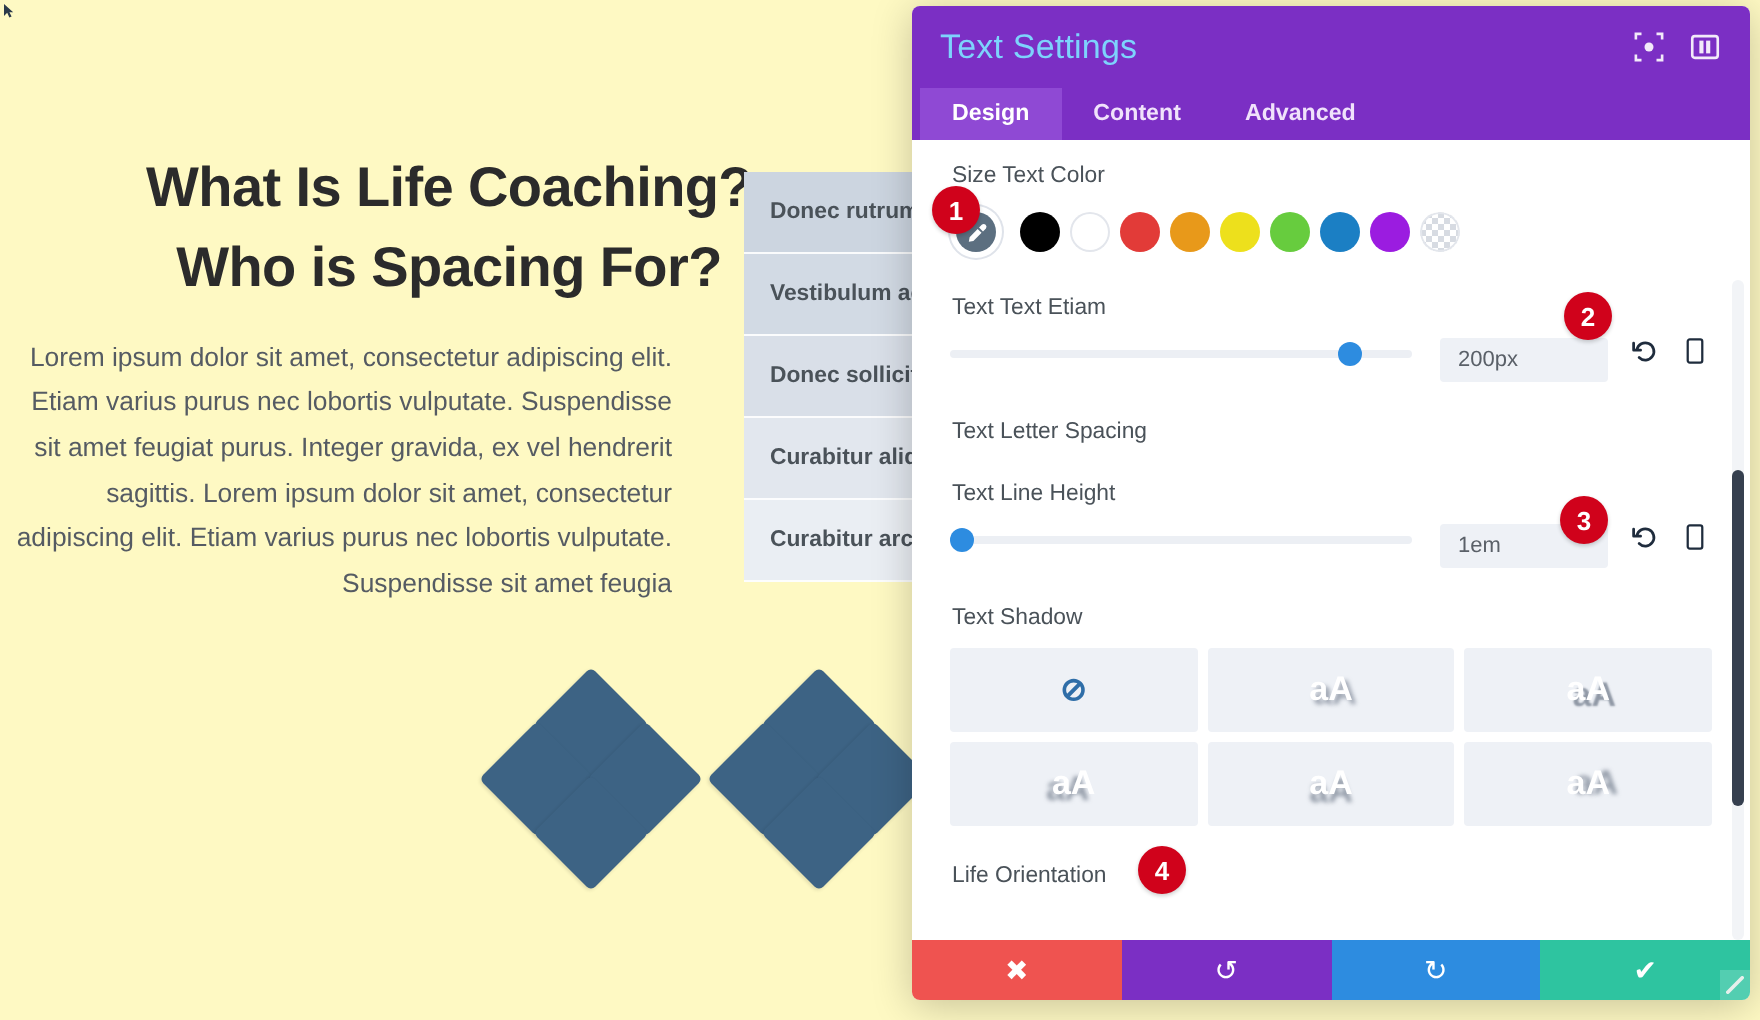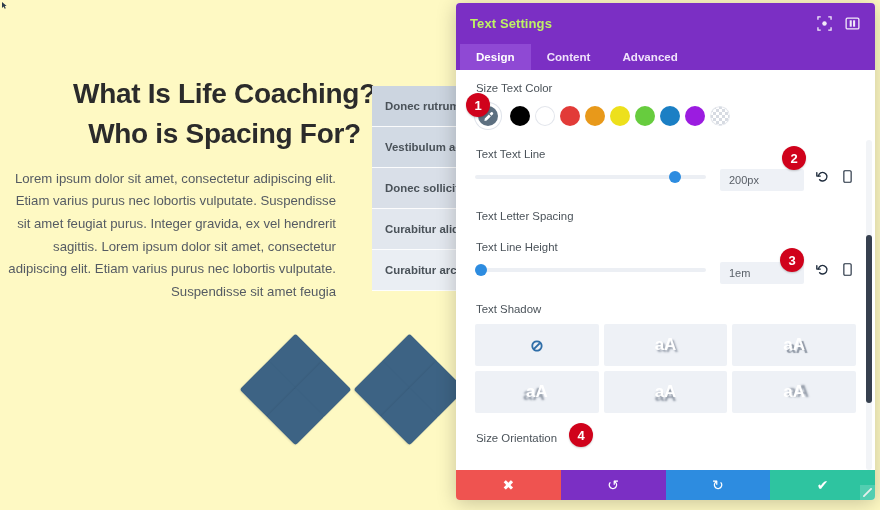--- a/index.html
+++ b/index.html
@@ -76,21 +76,21 @@
     overflow:hidden;
   }
   .panel-header{
     background:#7b2fc4;
     height:41px;
     display:flex; align-items:center;
     padding:0 14px;
     flex:none;
   }
   .panel-title{
-    color:#bef264; font-size:13px; font-weight:bold;
+    color:#7dd3fc; font-size:17px; font-weight:normal;
     letter-spacing:.1px; flex:1;
   }
   .hdr-icon{
     width:17px;height:17px;margin-left:11px;
     display:flex;align-items:center;justify-content:center;
     opacity:.9;
   }
   .hdr-icon svg{display:block;}
 
   .tab-bar{
@@ -315,21 +315,21 @@
         <div class="sw" style="background:#e8991a"></div>
         <div class="sw" style="background:#ede01c"></div>
         <div class="sw" style="background:#67cc3e"></div>
         <div class="sw" style="background:#1b7fc4"></div>
         <div class="sw" style="background:#9b1ce0"></div>
         <div class="sw transparent"></div>
       </div>
     </div>
 
     <div class="group">
-      <div class="field-label">Text Text Line</div>
+      <div class="field-label">Text Text Etiam</div>
       <div class="slider-row">
         <div class="slider-wrap">
           <div class="track"></div>
           <div class="knob" style="left:84%"></div>
         </div>
         <div class="val-box">200px</div>
         <div class="reset-icon">
           <svg width="13" height="13" viewBox="0 0 16 16">
             <path d="M3 7.2A5.3 5.3 0 1 1 4.4 12" fill="none" stroke="#1f2c3d" stroke-width="1.7" stroke-linecap="round"></path>
             <path d="M1 3.2v4.3h4.3" fill="none" stroke="#1f2c3d" stroke-width="1.7" stroke-linecap="round" stroke-linejoin="round"></path>
@@ -387,21 +387,21 @@
         <div class="shadow-cell sh4">
           <span class="glyph">aA</span>
         </div>
         <div class="shadow-cell sh5">
           <span class="glyph">aA</span>
         </div>
       </div>
     </div>
 
     <div class="group" style="margin-bottom:14px">
-      <div class="field-label">Size Orientation</div>
+      <div class="field-label">Life Orientation</div>
 
     </div>
 
   </div>
 
   <div class="panel-footer">
     <div class="fbtn cancel">✖</div>
     <div class="fbtn undo">↺</div>
     <div class="fbtn redo">↻</div>
     <div class="fbtn save">✔</div>

